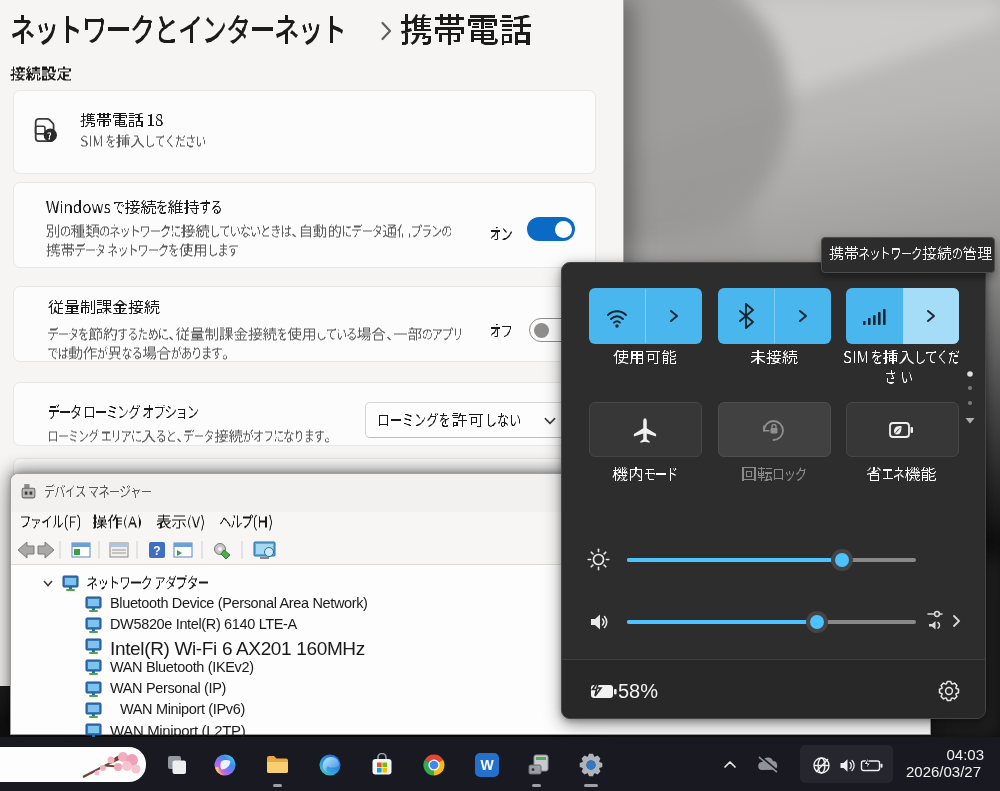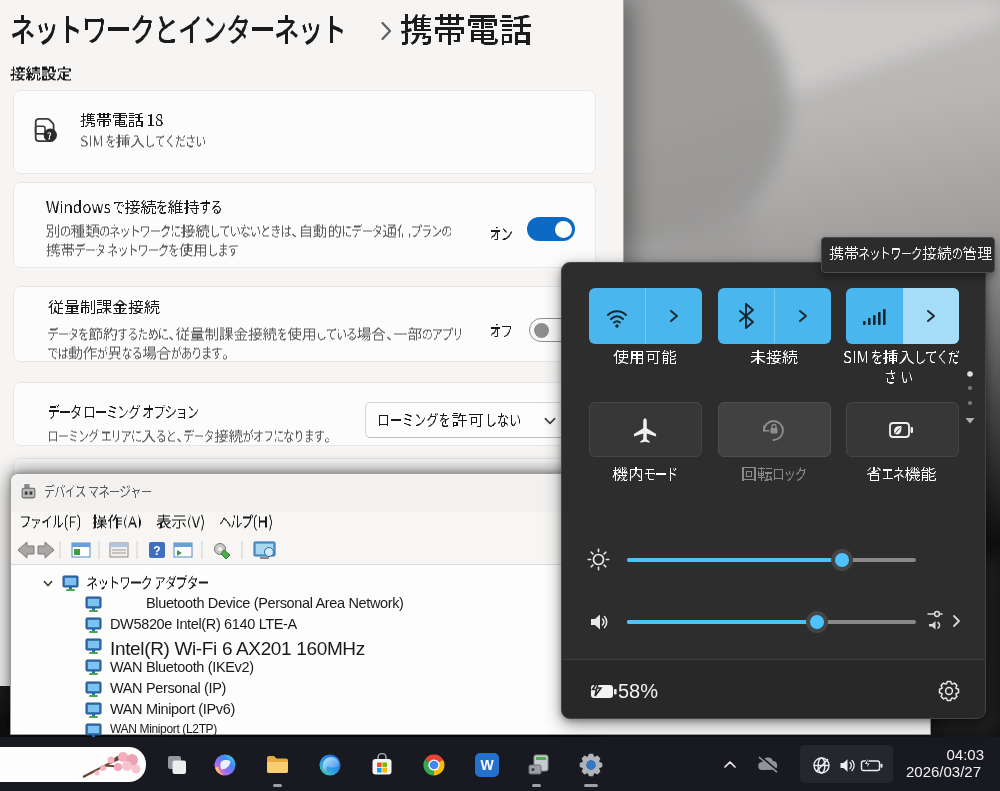--- a/index.html
+++ b/index.html
@@ -110,21 +110,21 @@
 <rect x="3" y="3" width="11" height="7" fill="#7cc3ef"></rect>
 <rect x="7" y="12" width="3" height="2" fill="#2d6aa8"></rect>
 <rect x="4" y="14" width="9" height="2" rx="1" fill="#4aa84a"></rect>
 </svg>
 <svg class="abs" style="left:85px;top:595.7px" width="17" height="17" viewBox="0 0 17 17">
 <rect x="1" y="1" width="15" height="11" rx="1" fill="#3c77b8" stroke="#1d4f86"></rect>
 <rect x="3" y="3" width="11" height="7" fill="#7cc3ef"></rect>
 <rect x="7" y="12" width="3" height="2" fill="#2d6aa8"></rect>
 <rect x="4" y="14" width="9" height="2" rx="1" fill="#4aa84a"></rect>
 </svg>
-<div class="abs" style="left:110px;top:595.2px;font-size:14.5px;letter-spacing:-0.35px;color:#1a1a1a;white-space:nowrap;margin-left:36px;">Bluetooth Device (Personal Area Network)</div>
+<div class="abs" style="left:110px;top:595.2px;font-size:14.5px;letter-spacing:-0.35px;color:#1a1a1a;white-space:nowrap;">Bluetooth Device (Personal Area Network)</div>
 <svg class="abs" style="left:85px;top:616.9px" width="17" height="17" viewBox="0 0 17 17">
 <rect x="1" y="1" width="15" height="11" rx="1" fill="#3c77b8" stroke="#1d4f86"></rect>
 <rect x="3" y="3" width="11" height="7" fill="#7cc3ef"></rect>
 <rect x="7" y="12" width="3" height="2" fill="#2d6aa8"></rect>
 <rect x="4" y="14" width="9" height="2" rx="1" fill="#4aa84a"></rect>
 </svg>
 <div class="abs" style="left:110px;top:616.4px;font-size:14.5px;letter-spacing:-0.35px;color:#1a1a1a;white-space:nowrap;">DW5820e Intel(R) 6140 LTE-A</div>
 <svg class="abs" style="left:85px;top:638.1px" width="17" height="17" viewBox="0 0 17 17">
 <rect x="1" y="1" width="15" height="11" rx="1" fill="#3c77b8" stroke="#1d4f86"></rect>
 <rect x="3" y="3" width="11" height="7" fill="#7cc3ef"></rect>
@@ -145,28 +145,28 @@
 <rect x="7" y="12" width="3" height="2" fill="#2d6aa8"></rect>
 <rect x="4" y="14" width="9" height="2" rx="1" fill="#4aa84a"></rect>
 </svg>
 <div class="abs" style="left:110px;top:680.0px;font-size:14.5px;letter-spacing:-0.35px;color:#1a1a1a;white-space:nowrap;">WAN Personal (IP)</div>
 <svg class="abs" style="left:85px;top:701.7px" width="17" height="17" viewBox="0 0 17 17">
 <rect x="1" y="1" width="15" height="11" rx="1" fill="#3c77b8" stroke="#1d4f86"></rect>
 <rect x="3" y="3" width="11" height="7" fill="#7cc3ef"></rect>
 <rect x="7" y="12" width="3" height="2" fill="#2d6aa8"></rect>
 <rect x="4" y="14" width="9" height="2" rx="1" fill="#4aa84a"></rect>
 </svg>
-<div class="abs" style="left:110px;top:701.2px;font-size:14.5px;letter-spacing:-0.35px;color:#1a1a1a;white-space:nowrap;">WAN Miniport (IPv6)</div>
+<div class="abs" style="left:120px;top:701.2px;font-size:14.5px;letter-spacing:-0.35px;color:#1a1a1a;white-space:nowrap;">WAN Miniport (IPv6)</div>
 <svg class="abs" style="left:85px;top:722.9px" width="17" height="17" viewBox="0 0 17 17">
 <rect x="1" y="1" width="15" height="11" rx="1" fill="#3c77b8" stroke="#1d4f86"></rect>
 <rect x="3" y="3" width="11" height="7" fill="#7cc3ef"></rect>
 <rect x="7" y="12" width="3" height="2" fill="#2d6aa8"></rect>
 <rect x="4" y="14" width="9" height="2" rx="1" fill="#4aa84a"></rect>
 </svg>
-<div class="abs" style="left:110px;top:722.4px;font-size:12px;letter-spacing:-0.35px;color:#1a1a1a;white-space:nowrap;">WAN Miniport (L2TP)</div>
+<div class="abs" style="left:110px;top:722.4px;font-size:15px;letter-spacing:-0.35px;color:#1a1a1a;white-space:nowrap;">WAN Miniport (L2TP)</div>
 
 <div class="abs" style="left:0;top:737px;width:1000px;height:54px;background:#191921;"></div>
 
 <div class="abs" style="left:561px;top:262px;width:425px;height:457px;background:#2d2d2d;
  border:1px solid #454545;border-radius:9px;box-shadow:0 6px 18px rgba(0,0,0,0.38), 0 2px 6px rgba(0,0,0,0.3);"></div>
 
 <div class="abs" style="left:821px;top:237px;width:174px;height:36px;background:#2c2c2c;
  border:1px solid #4c4c4c;border-radius:4px;box-shadow:0 4px 10px rgba(0,0,0,0.4);"></div>
 
 <svg style="position:absolute;left:31px;top:116px" width="28" height="28" viewBox="0 0 28 28">

